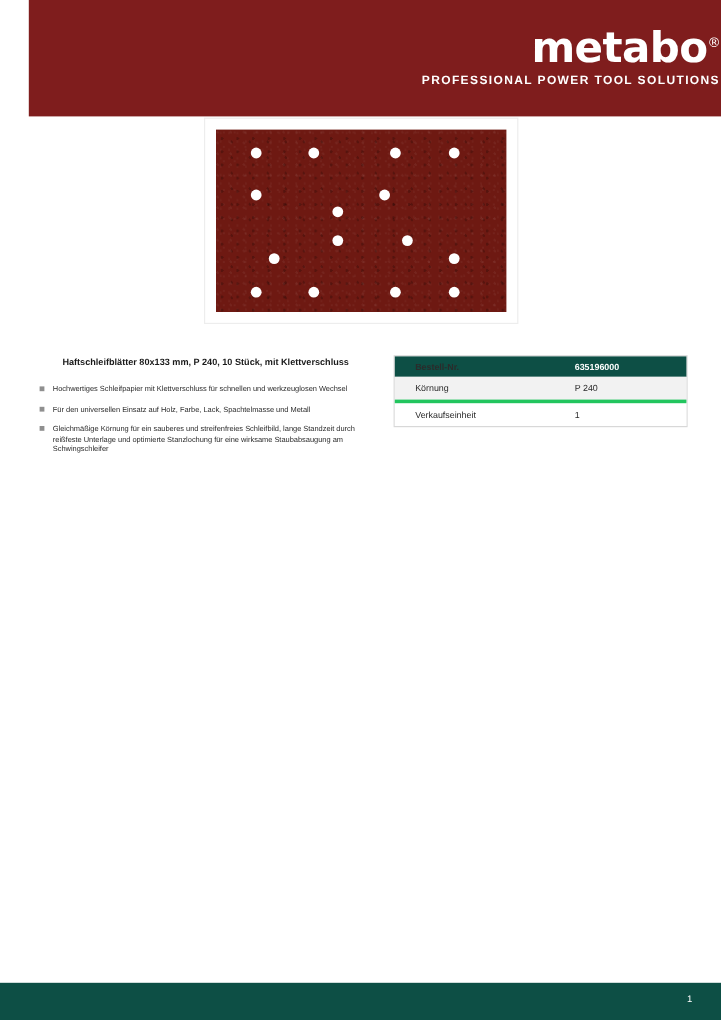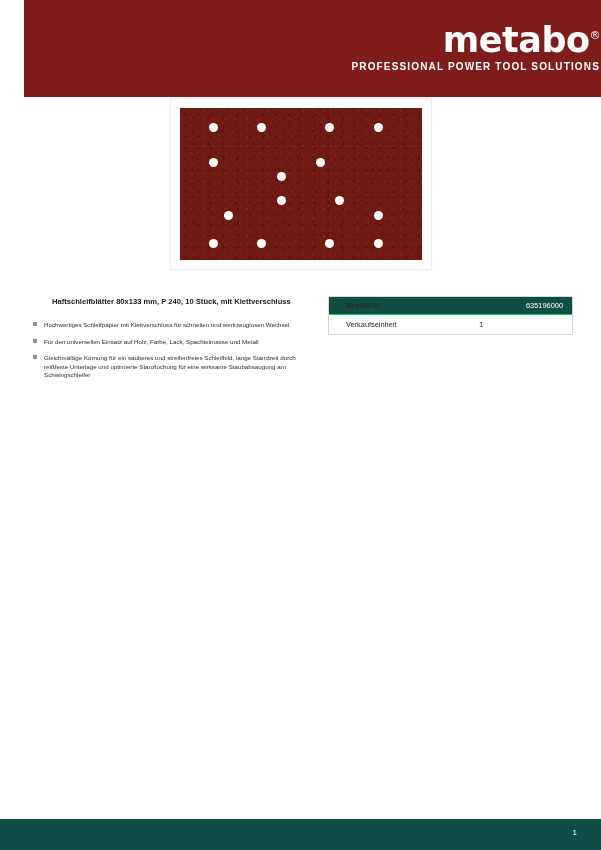--- a/index.html
+++ b/index.html
@@ -136,26 +136,26 @@
   .spec-table td {
     font-size: 7.4px;
     padding: 5px 9px;
   }
   .spec-head td {
     background: #0d4f45;
     color: #ffffff;
     font-weight: bold;
     padding: 4px 9px;
   }
-  .spec-head td.val { text-align: right; font-weight: normal; }
+  .spec-head td.val { text-align: left; font-weight: bold; }
   .row-odd { background: #f2f2f2; }
   .row-even { background: #ffffff; }
   .spec-table td.label { color: #2b2b2b; width: 58%; padding-left: 17px; }
   .spec-table td.value { color: #2b2b2b; }
-  .spec-sep { border-top: 1px solid #22c55e; }
+  .spec-sep { border-top: 3px solid #22c55e; }
 
   
   .footer {
     position: absolute;
     left: 0;
     bottom: 0;
     width: 601px;
     height: 31px;
     background: #0d4f45;
   }
@@ -220,20 +220,24 @@
   </div>
 </div>
 
 <div class="spec-table">
   <table>
     <tbody>
         <tr class="spec-head">
       <td class="label">Bestell-Nr.</td>
       <td class="val">635196000</td>
     </tr>
+    <tr class="row-odd">
+      <td class="label">Körnung</td>
+      <td class="value">P 240</td>
+    </tr>
     <tr class="row-even spec-sep">
       <td class="label">Verkaufseinheit</td>
       <td class="value">1</td>
     </tr>
   </tbody>
     </table>
 </div>
 
 <div class="footer">
   <span class="footer-page">1</span>

